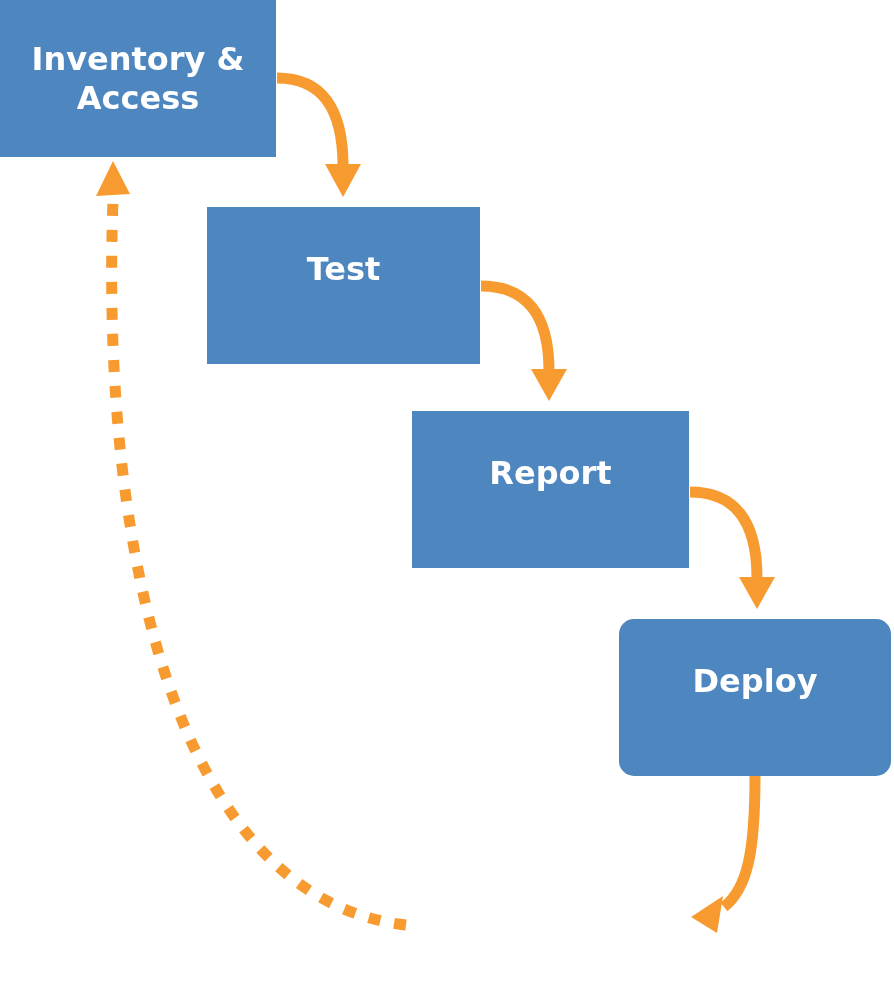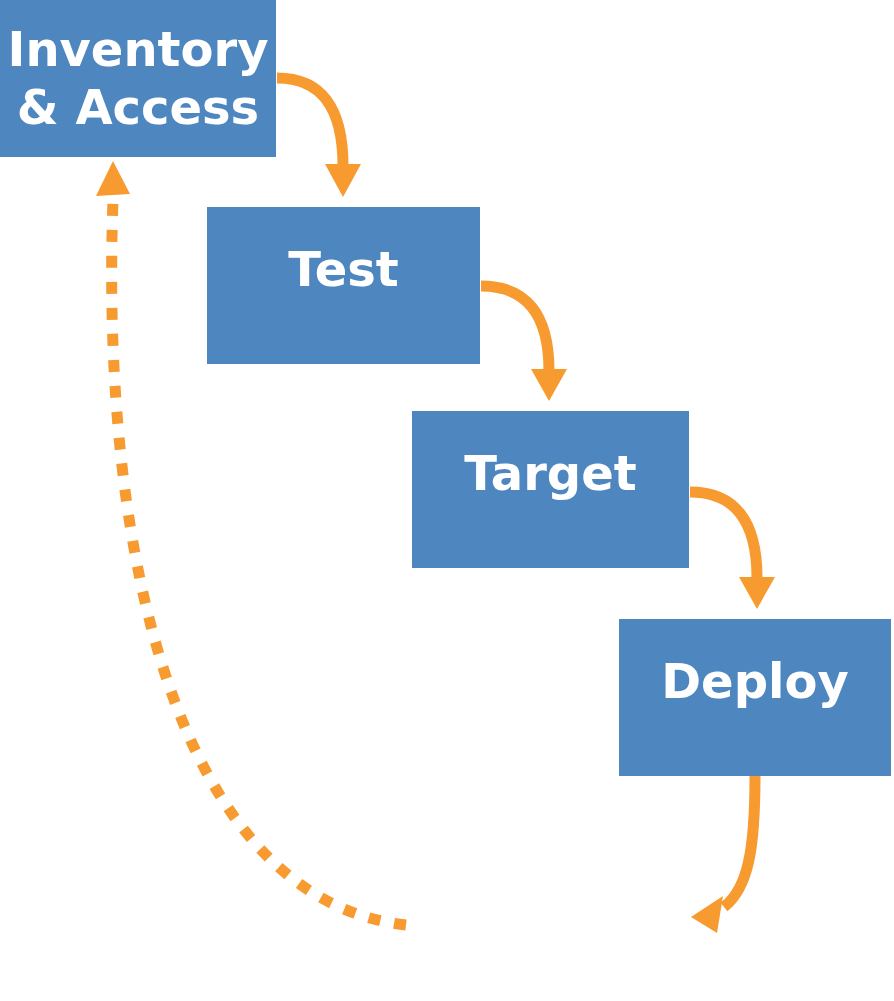--- a/index.html
+++ b/index.html
@@ -20,29 +20,29 @@
   }
   .node {
     position: absolute;
     background: var(--node-fill);
     color: var(--node-text);
     display: flex;
     align-items: center;
     justify-content: center;
     text-align: center;
     font-weight: bold;
-    font-size: 48px;
+    font-size: 32px;
     line-height: 1.2;
     padding: 0 14px;
   }
   .node.lift { padding-bottom: 32px; }
   #node-inventory-access { left: 0;   top: 0;   width: 276px; height: 157px; }
   #node-test             { left: 207px; top: 207px; width: 273px; height: 157px; }
   #node-target           { left: 412px; top: 411px; width: 277px; height: 157px; }
-  #node-deploy           { left: 619px; top: 619px; width: 272px; height: 157px; }
+  #node-deploy           { left: 619px; top: 619px; width: 272px; height: 157px; border-radius: 15px; }
   #node-report           { left: 412px; top: 843px; width: 276px; height: 158px; }
   svg.arrows {
     position: absolute;
     left: 0; top: 0;
     width: 894px; height: 1001px;
     pointer-events: none;
   }
   svg.arrows .shaft {
     fill: none;
     stroke: var(--arrow);
@@ -87,21 +87,21 @@
 
   <div class="node" id="node-inventory-access">
     <span>Inventory &amp; Access</span>
   </div>
 
   <div class="node lift" id="node-test">
     <span>Test</span>
   </div>
 
   <div class="node lift" id="node-target">
-    <span>Target</span>
+    <span>Report</span>
   </div>
 
   <div class="node lift" id="node-deploy">
     <span>Deploy</span>
   </div>
 
 
 </div>
 
 </body></html>

